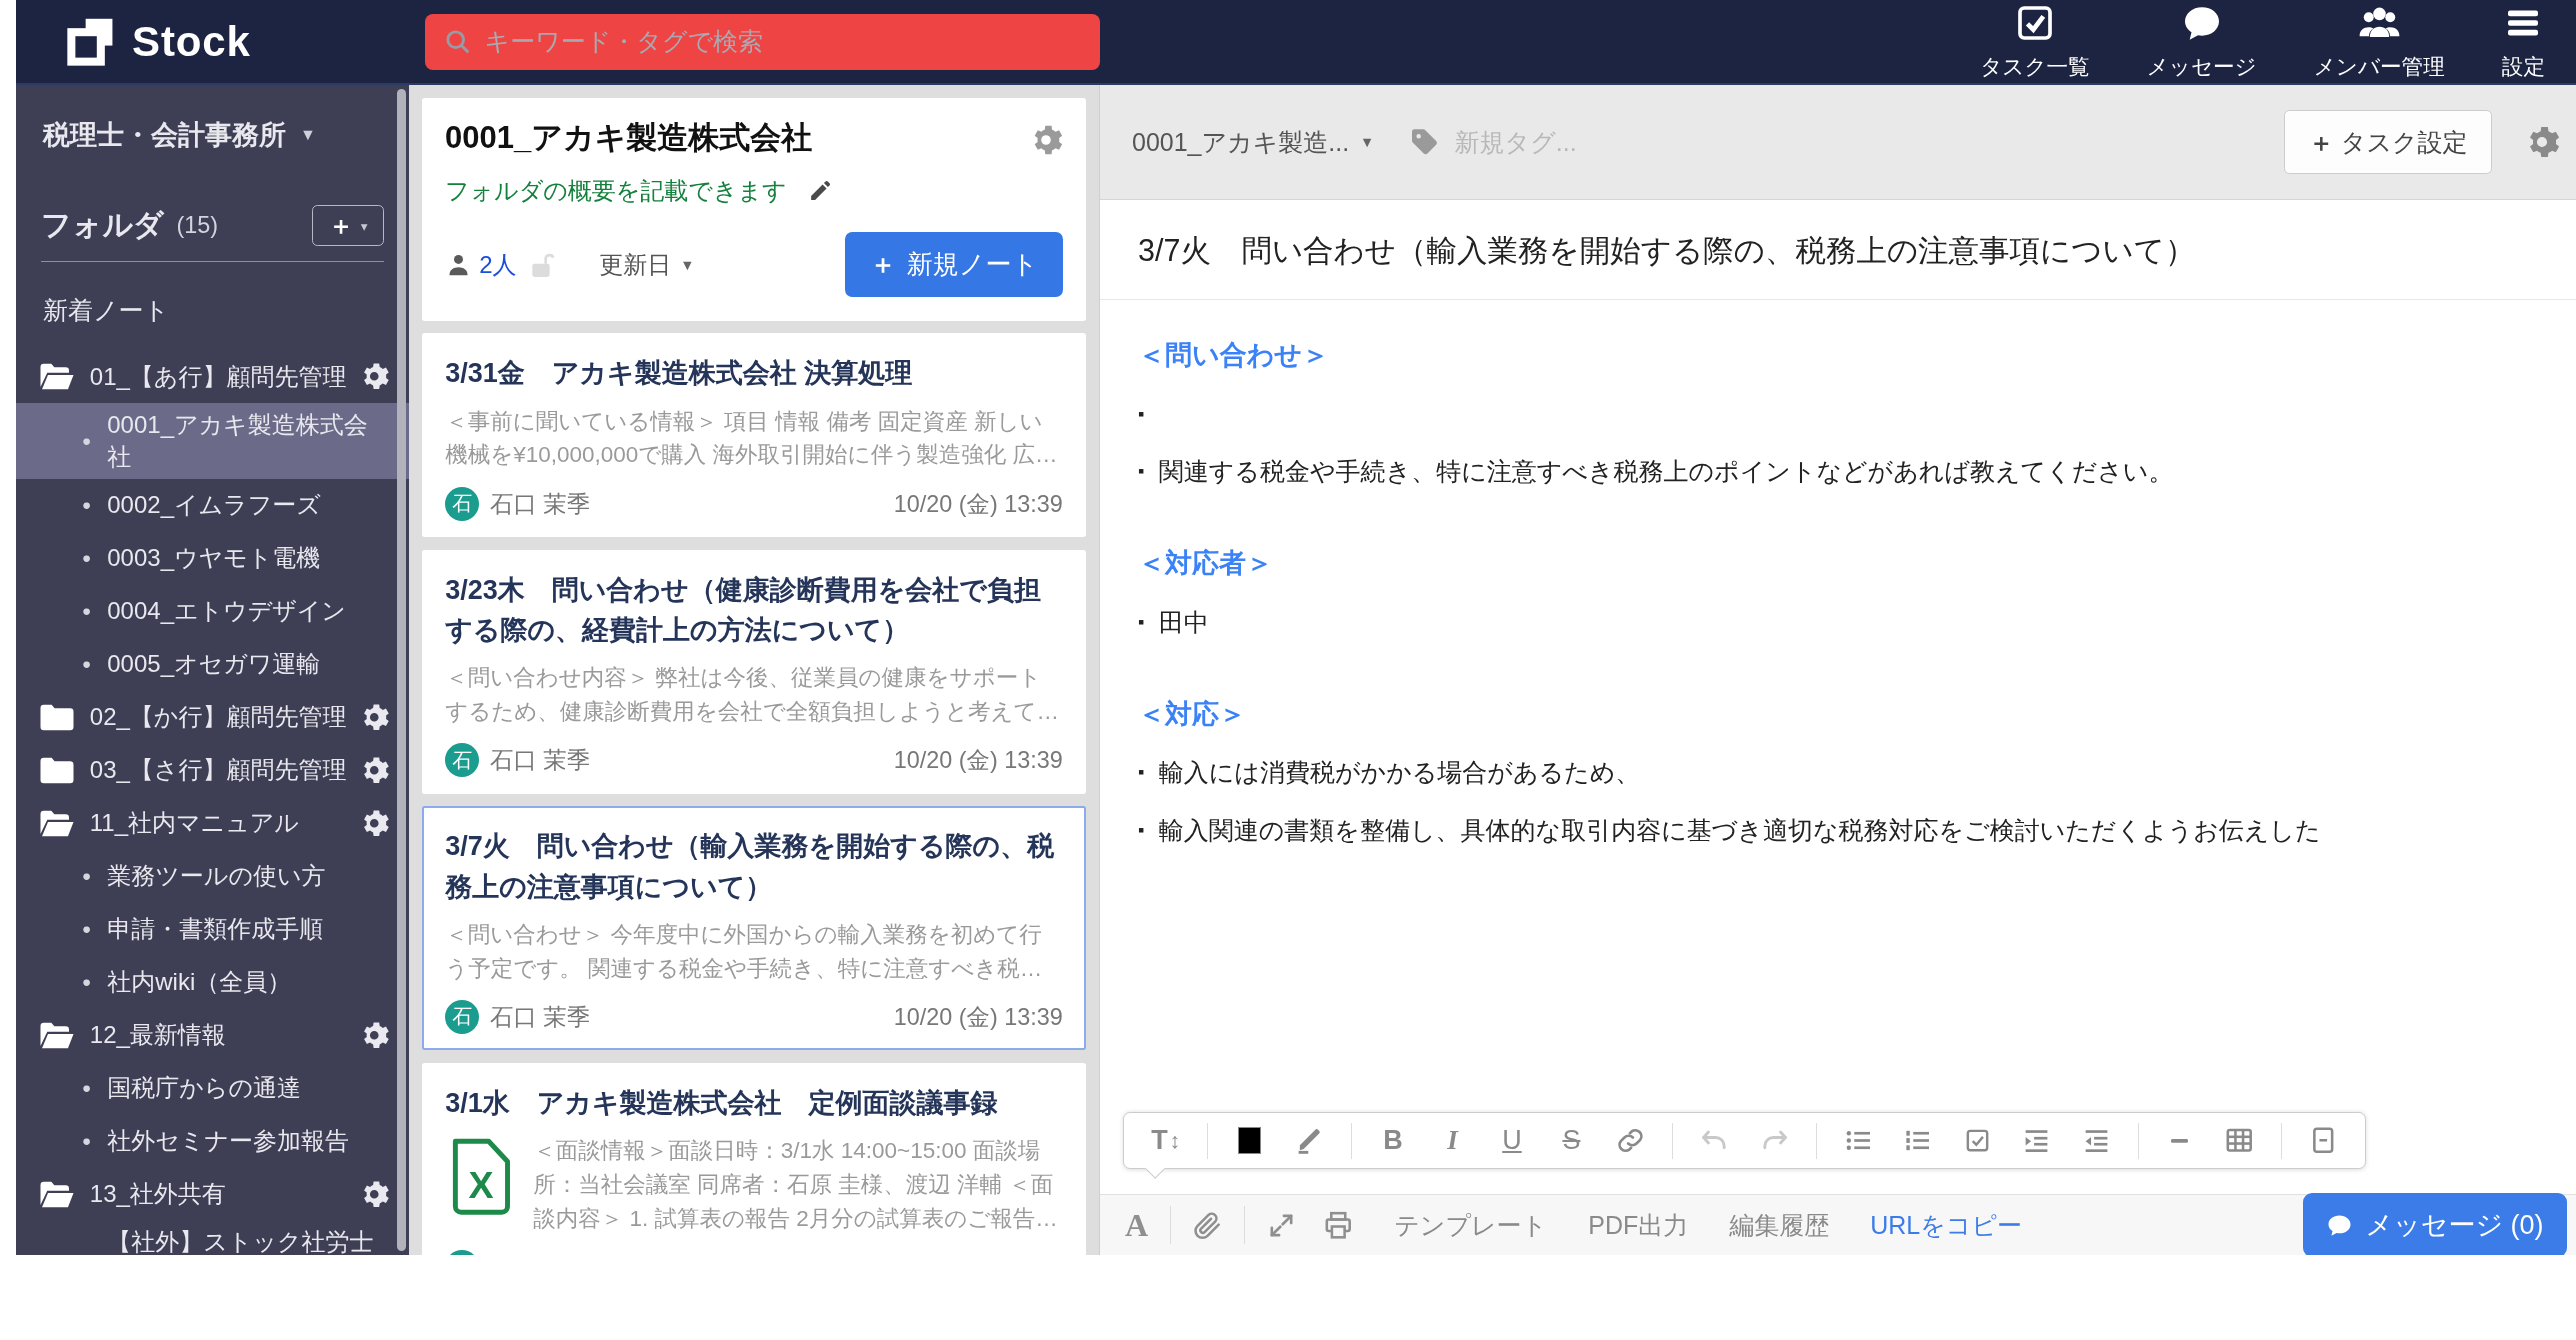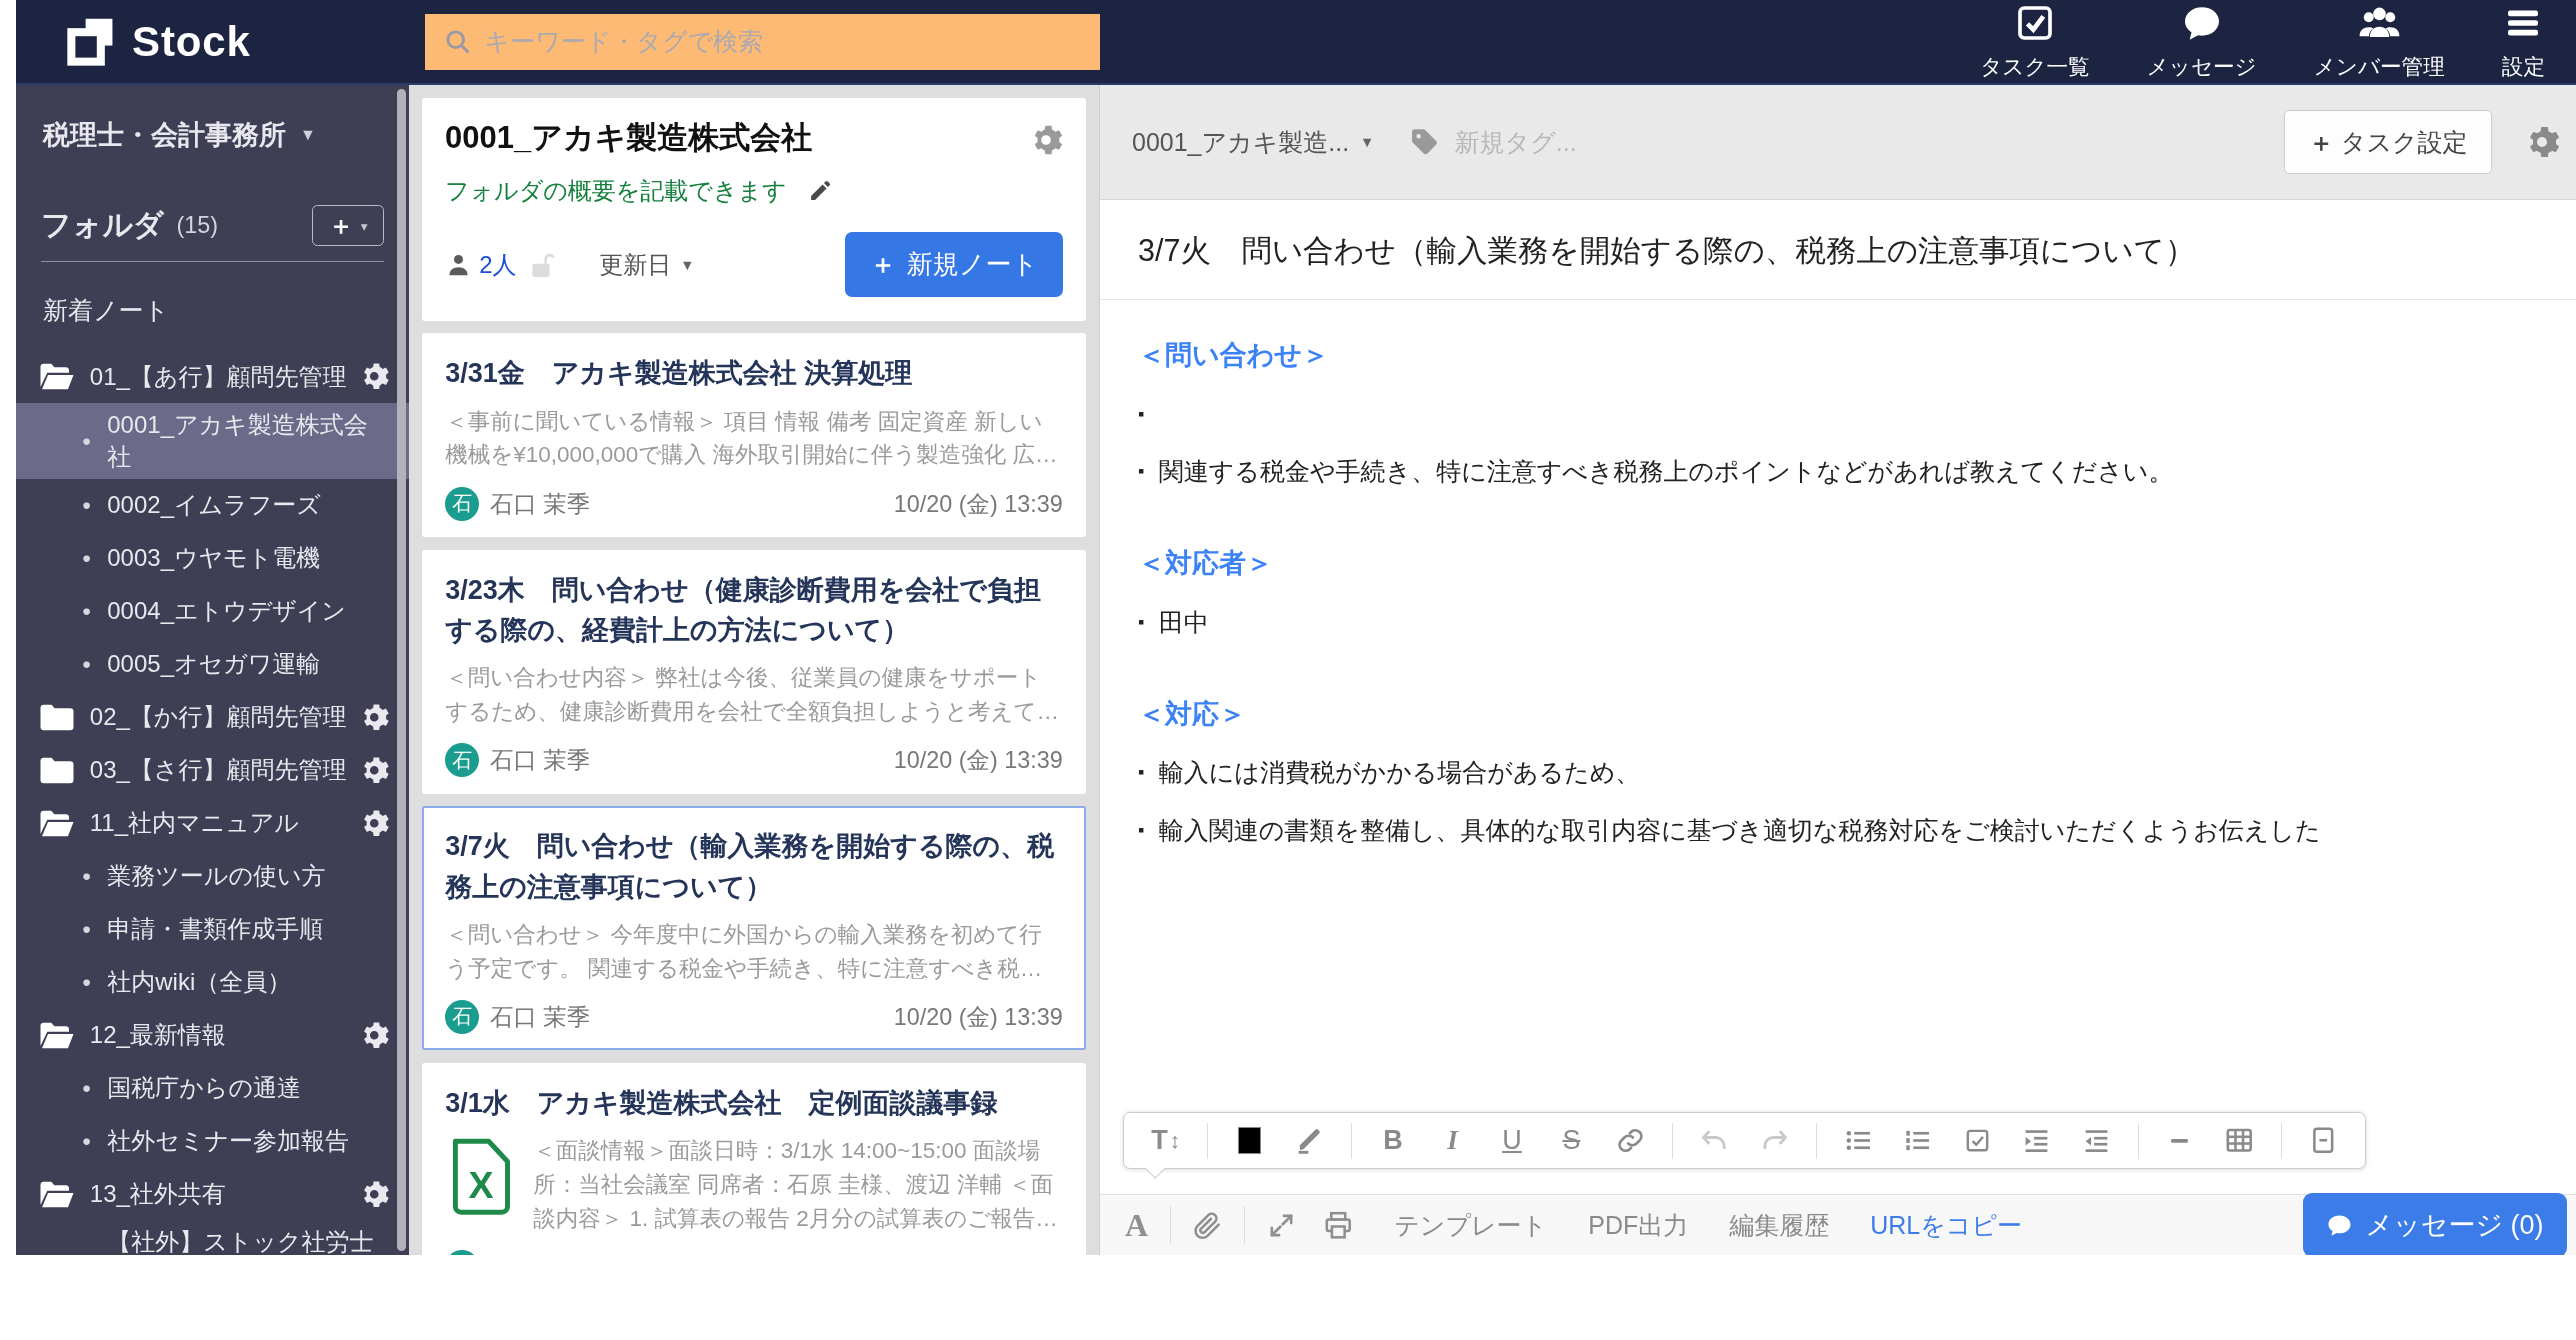--- a/index.html
+++ b/index.html
@@ -4,21 +4,21 @@
 <style>
   * { margin:0; padding:0; box-sizing:border-box; }
   html,body { width:2576px; height:1340px; overflow:hidden; }
   body { font-family:"Liberation Sans","DejaVu Sans",sans-serif; background:#fff; }
   #app { width:2576px; height:1255px; display:flex; flex-direction:column;margin-left:16px; }
 
   
   .topbar { height:85px; background:#1d2442; border-bottom:2.7px solid #2b3a66; display:flex; align-items:center; flex-shrink:0; }
   .logo { width:393px; display:flex; align-items:center; padding-left:50px; gap:16px; }
   .logo-text { color:#fff; font-size:42px; font-weight:800; letter-spacing:0.9px; }
-  .searchbox { width:675px; height:56px; background:#fdba74; border-radius:0; display:flex; align-items:center; padding:0 18px; margin-left:16px; }
+  .searchbox { width:675px; height:56px; background:#ef4444; border-radius:8px; display:flex; align-items:center; padding:0 18px; margin-left:16px; }
   .searchbox input { border:none; outline:none; flex:1; font-size:25px; color:#333; margin-left:12.6px; font-family:inherit; background:transparent; }
   .searchbox input::placeholder { color:#a9a9b2; }
   .topnav { margin-left:auto; display:flex; align-items:flex-start; gap:57px; padding-right:47px; }
   .topnav-item { display:flex; flex-direction:column; align-items:center; gap:8px; cursor:pointer; }
   .topnav-item .nav-ic { height:41px; display:flex; align-items:center; }
   .topnav-item .nav-label { color:#fff; font-size:21.6px; white-space:nowrap; }
 
   
   .main { flex:1; display:flex; min-height:0; }
 

